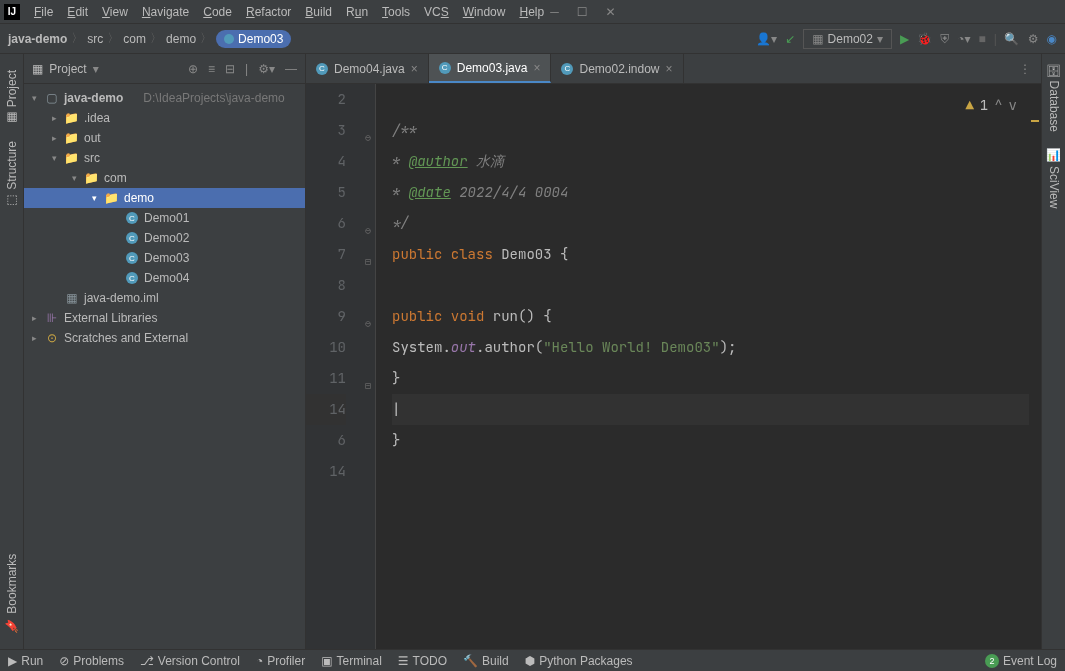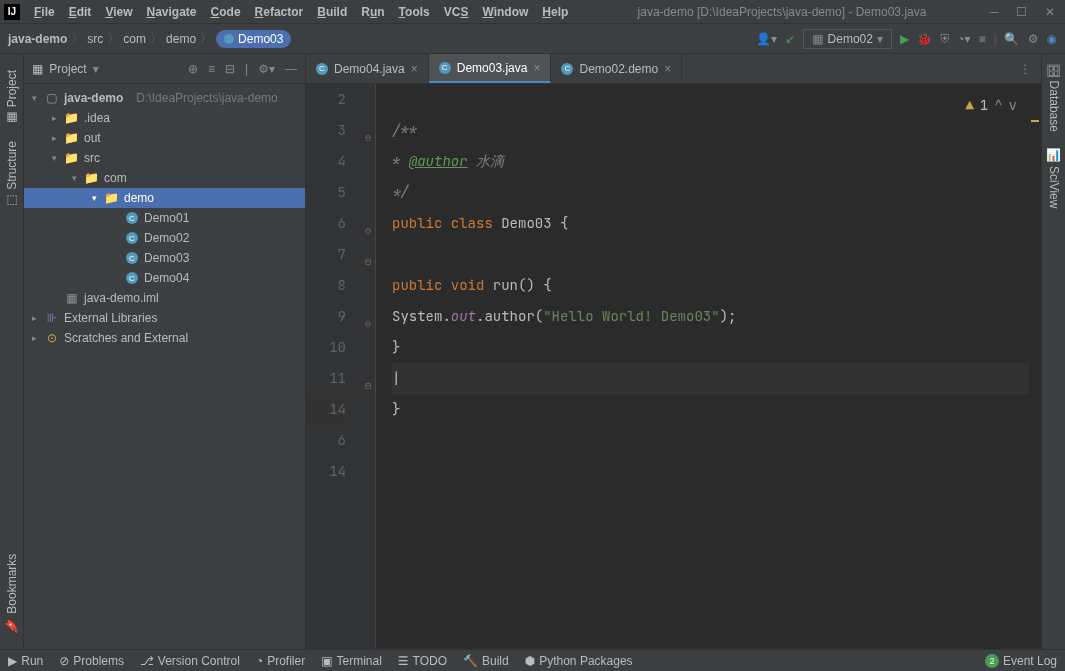--- a/index.html
+++ b/index.html
@@ -1,20 +1,20 @@
 <!DOCTYPE html>
 <html><head>
 <meta charset="utf-8">
 <style>
 * { margin: 0; padding: 0; box-sizing: border-box; }
 body { font-family: "Segoe UI", Arial, sans-serif; font-size: 12px; background: #3c3f41; color: #bbbbbb; overflow: hidden; width: 1065px; height: 671px; }
 .titlebar { height: 24px; background: #3c3f41; display: flex; align-items: center; padding: 0 4px; border-bottom: 1px solid #323232; }
 .titlebar .logo { width: 16px; height: 16px; background: #000; color: #fff; font-weight: bold; font-size: 10px; display: flex; align-items: center; justify-content: center; margin-right: 8px; }
 .menubar { display: flex; gap: 2px; }
-.menubar span { padding: 2px 6px; cursor: pointer; font-weight: bold; }
+.menubar span { padding: 2px 6px; cursor: pointer; }
 .menubar span u { text-decoration: underline; }
 .titlebar .title { flex: 1; text-align: center; color: #888; font-size: 12px; }
 .winctrl { display: flex; gap: 18px; padding-right: 6px; color: #888; }
 .winctrl span { cursor: pointer; }
 .navbar { height: 30px; background: #3c3f41; display: flex; align-items: center; padding: 0 8px; border-bottom: 1px solid #323232; }
 .breadcrumb { display: flex; align-items: center; gap: 4px; }
 .breadcrumb .sep { color: #666; }
 .breadcrumb .current { background: #4b6eaf; color: #fff; padding: 2px 8px; border-radius: 10px; display: flex; align-items: center; gap: 4px; }
 .breadcrumb .cicon { width: 10px; height: 10px; background: #519aba; border-radius: 50%; display: inline-block; }
 .nav-right { margin-left: auto; display: flex; align-items: center; gap: 8px; }
@@ -25,21 +25,21 @@
 .leftgutter .bottom { margin-top: auto; margin-bottom: 8px; }
 .projpanel { width: 282px; background: #3c3f41; border-right: 1px solid #323232; display: flex; flex-direction: column; }
 .projhead { height: 30px; display: flex; align-items: center; padding: 0 8px; border-bottom: 1px solid #323232; }
 .projhead .proj-label { display: flex; align-items: center; gap: 6px; }
 .projhead .actions { margin-left: auto; display: flex; gap: 10px; color: #888; }
 .tree { flex: 1; overflow: auto; padding: 4px 0; }
 .tree-row { display: flex; align-items: center; height: 20px; padding-left: 8px; cursor: pointer; white-space: nowrap; }
 .tree-row.selected { background: #4b6eaf; color: #fff; }
 .tree-row .arrow { width: 12px; color: #888; font-size: 9px; }
 .tree-row .icon { width: 16px; margin-right: 4px; display: inline-flex; align-items: center; justify-content: center; }
-.tree-row .dim { color: #787878; margin-left: 13px; }
+.tree-row .dim { color: #787878; margin-left: 20px; }
 .folder-icon { color: #87939a; }
 .folder-icon.orange { color: #c97c3e; }
 .class-icon { width: 12px; height: 12px; background: #519aba; border-radius: 50%; color: #fff; font-size: 8px; display: flex; align-items: center; justify-content: center; }
 .lib-icon { color: #9876aa; }
 .editor { flex: 1; display: flex; flex-direction: column; background: #2b2b2b; position: relative; }
 .tabs { height: 30px; background: #3c3f41; display: flex; align-items: stretch; border-bottom: 1px solid #323232; }
 .tab { display: flex; align-items: center; padding: 0 10px; gap: 6px; border-right: 1px solid #323232; cursor: pointer; color: #bbb; }
 .tab.active { background: #4e5254; border-bottom: 2px solid #4a88c7; color: #fff; }
 .tab .close { color: #888; cursor: pointer; }
 .tabs .more { margin-left: auto; padding: 0 10px; display: flex; align-items: center; color: #888; }
@@ -79,21 +79,20 @@
     <span><u>N</u>avigate</span>
     <span><u>C</u>ode</span>
     <span><u>R</u>efactor</span>
     <span><u>B</u>uild</span>
     <span>R<u>u</u>n</span>
     <span><u>T</u>ools</span>
     <span>VC<u>S</u></span>
     <span><u>W</u>indow</span>
     <span><u>H</u>elp</span>
   </div>
-  <div class="title">java-demo [D:\IdeaProjects\java-demo] - Demo03.java</div>
   <div class="winctrl">
     <span>─</span>
     <span>☐</span>
     <span>✕</span>
   </div>
 </div>
 
 <div class="navbar">
   <div class="breadcrumb">
     <span style="font-weight:bold">java-demo</span>
@@ -242,21 +241,21 @@
         <span>Demo04.java</span>
         <span class="close">×</span>
       </div>
       <div class="tab active">
         <span class="class-icon">C</span>
         <span>Demo03.java</span>
         <span class="close">×</span>
       </div>
       <div class="tab">
         <span class="class-icon">C</span>
-        <span>Demo02.demo</span>
+        <span>Demo02.indow</span>
         <span class="close">×</span>
       </div>
       <div class="more">⋮</div>
     </div>
 
     <div class="codewrap">
       <div class="gutter">
         <div>2</div>
         <div>3</div>
         <div>4</div>
@@ -275,20 +274,21 @@
         <span class="fold" style="top:38px">⊖</span>
         <span class="fold" style="top:131px">⊖</span>
         <span class="fold" style="top:162px">⊟</span>
         <span class="fold" style="top:224px">⊖</span>
         <span class="fold" style="top:286px">⊟</span>
       </div>
       <div class="code">
         <div class="codeline"></div>
         <div class="codeline cm">/**</div>
         <div class="codeline cm"> * <span class="tag">@author</span><span> 水滴</span></div>
+        <div class="codeline cm"> * <span class="tag">@date</span><span> 2022/4/4 0004</span></div>
         <div class="codeline cm"> */</div>
         <div class="codeline"><span class="kw">public class</span><span> Demo03 </span><span>{</span></div>
         <div class="codeline"></div>
         <div class="codeline">    <span class="kw">public void</span><span> run() {</span></div>
         <div class="codeline">        <span>System.</span><span class="fld">out</span><span>.author(</span><span class="str">"Hello World! Demo03"</span><span>);</span></div>
         <div class="codeline">    }</div>
         <div class="codeline hl"><span class="pipe">|</span></div>
         <div class="codeline">}</div>
         <div class="codeline"></div>
       </div>

